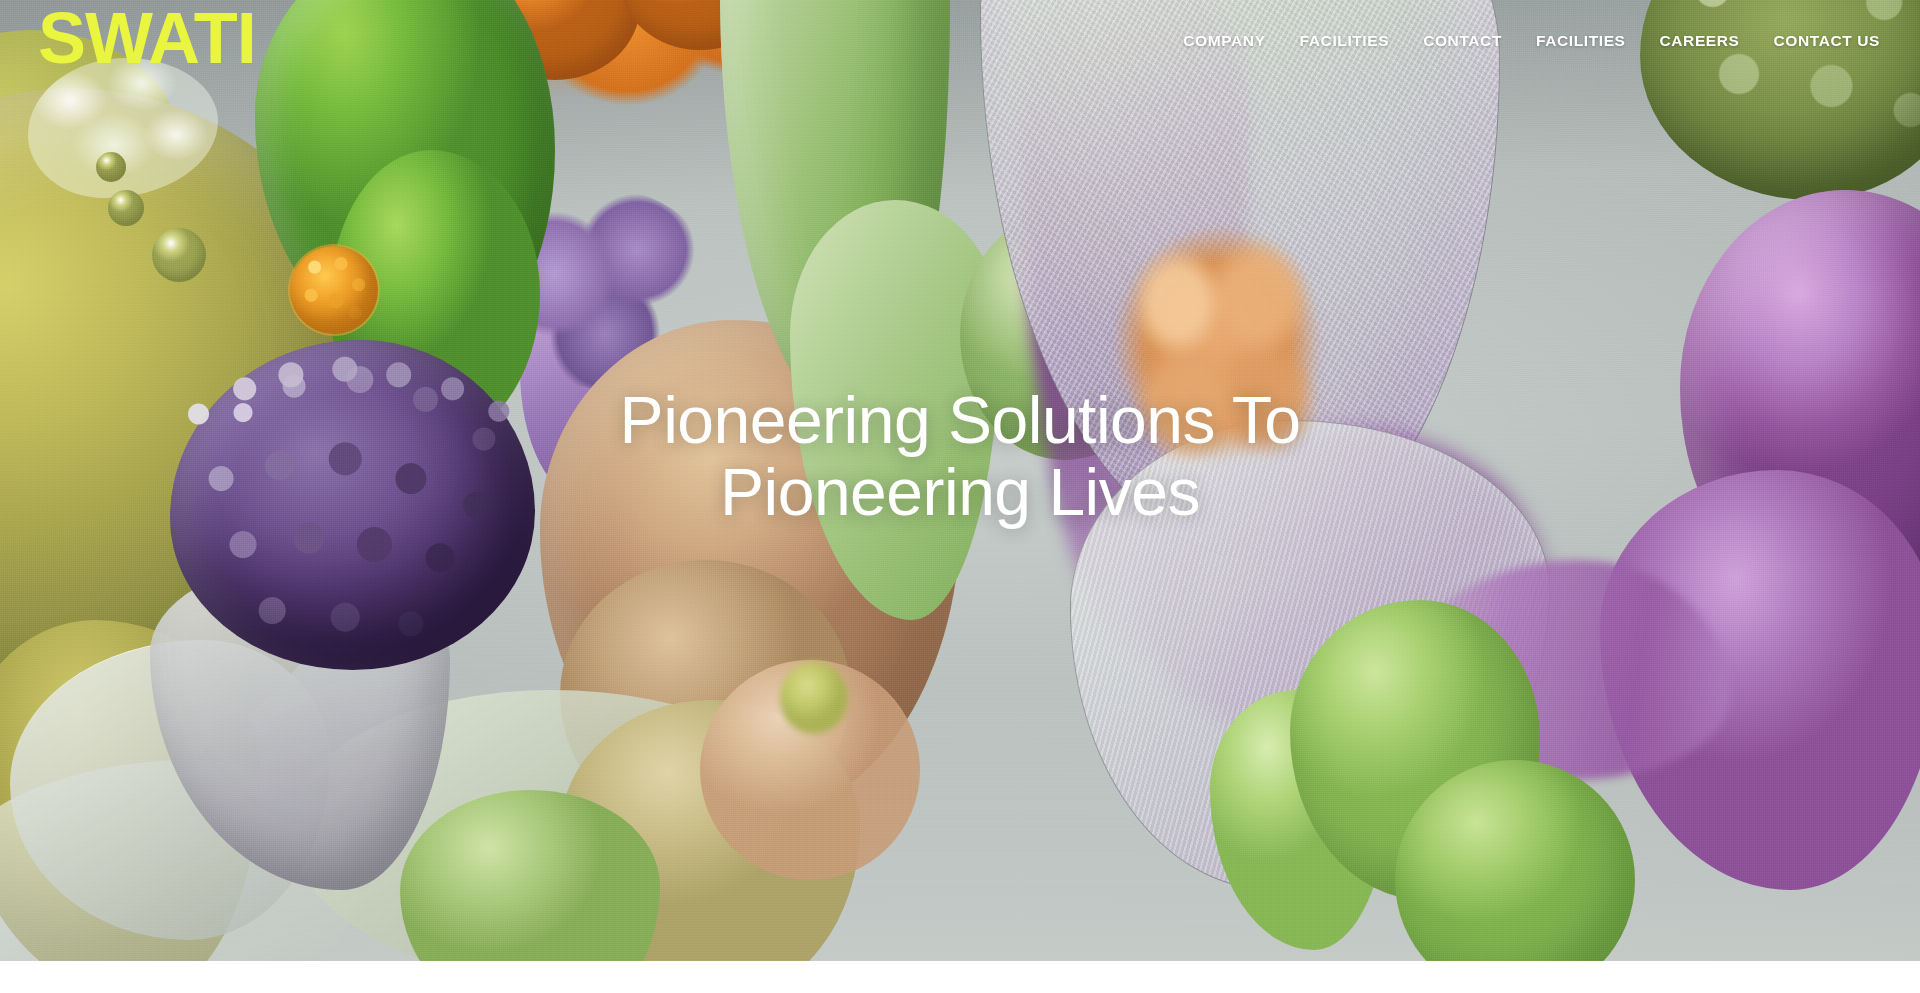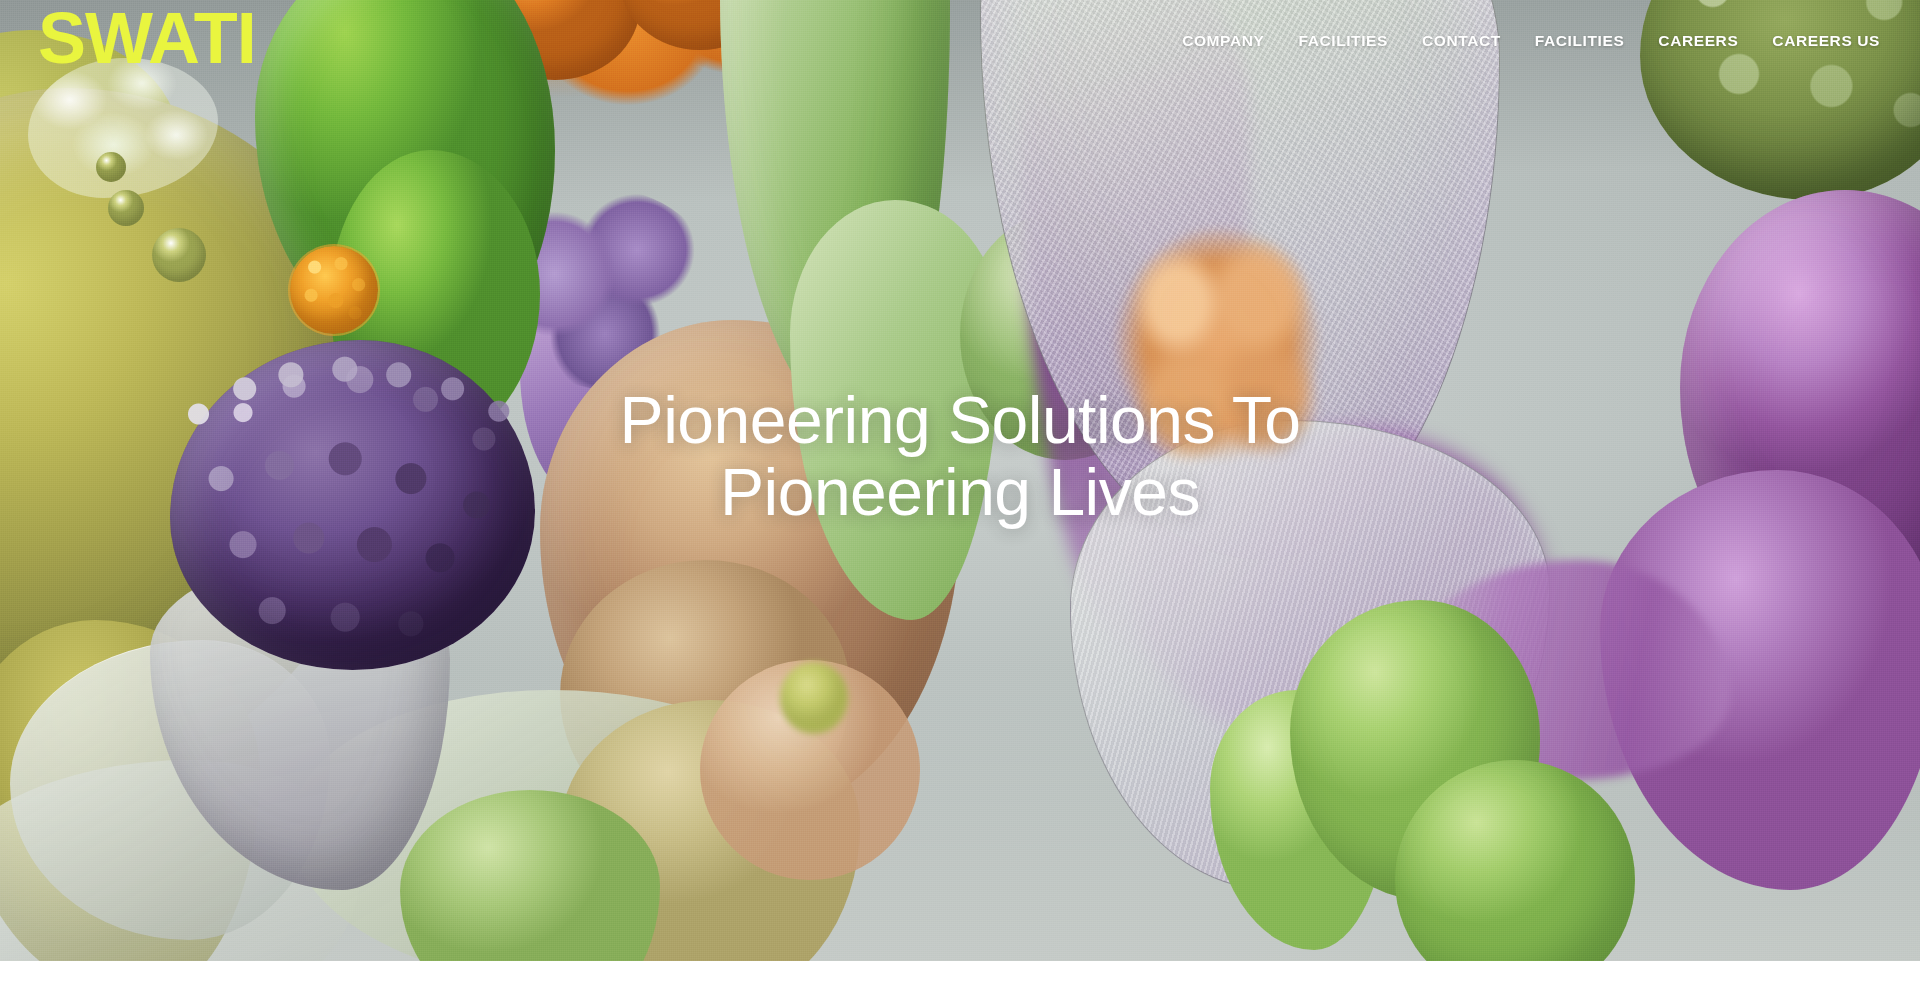--- a/index.html
+++ b/index.html
@@ -495,21 +495,21 @@
 
   <div class="header">
     <div class="logo">SWATI</div>
 
     <nav class="nav">
       <a href="#">COMPANY</a>
       <a href="#">FACILITIES</a>
       <a href="#">CONTACT</a>
       <a href="#">FACILITIES</a>
       <a href="#">CAREERS</a>
-      <a href="#">CAREERS US</a>
+      <a href="#">CONTACT US</a>
     </nav>
   </div>
 
   <h1 class="headline">
     <span>Pioneering Solutions To</span>
     <span>Pioneering Lives</span>
   </h1>
 
 </div>
 

